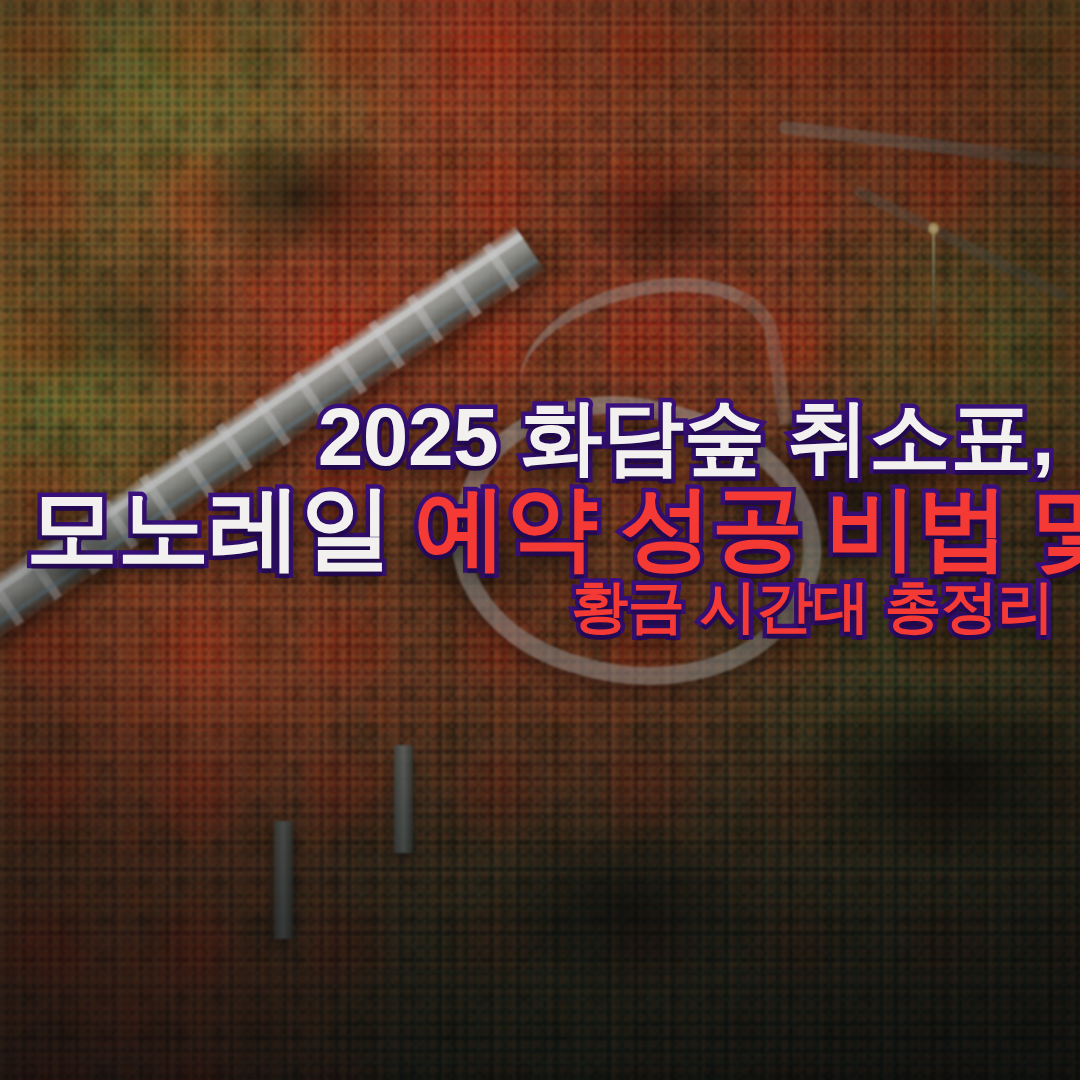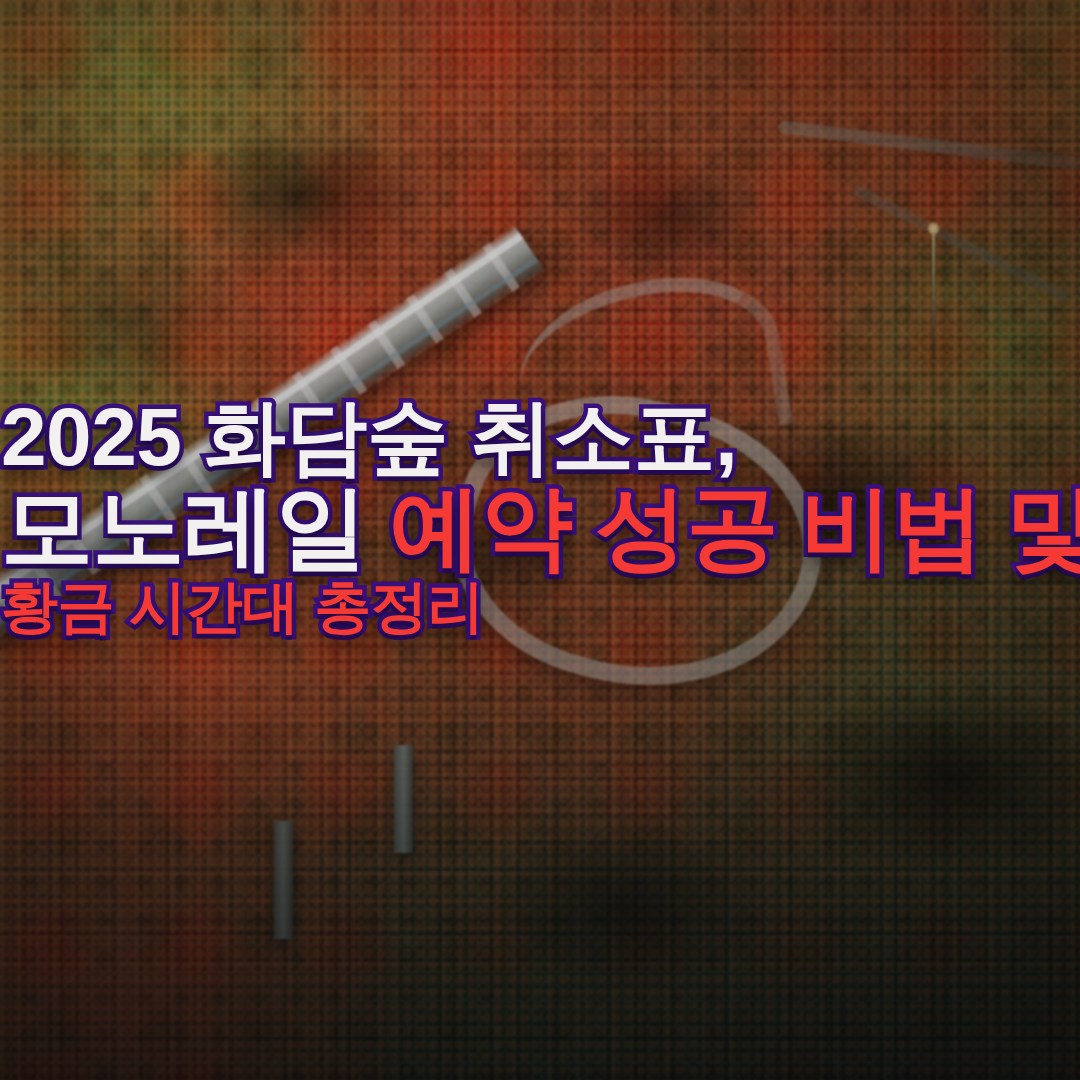--- a/index.html
+++ b/index.html
@@ -217,22 +217,22 @@
     backdrop-filter: blur(1.1px);
   }
 
   
   .headline {
     position: absolute;
     left: 0;
     right: 0;
     top: 396px;
     z-index: 5;
-    text-align: left;
-    padding: 0 1px;
+    text-align: right;
+    padding: 0 26px;
     box-sizing: border-box;
   }
 
   .tline {
     display: block;
     font-family: "Liberation Sans", sans-serif;
     font-weight: 700;
     letter-spacing: -0.5px;
     line-height: 0.99;
     white-space: nowrap;

